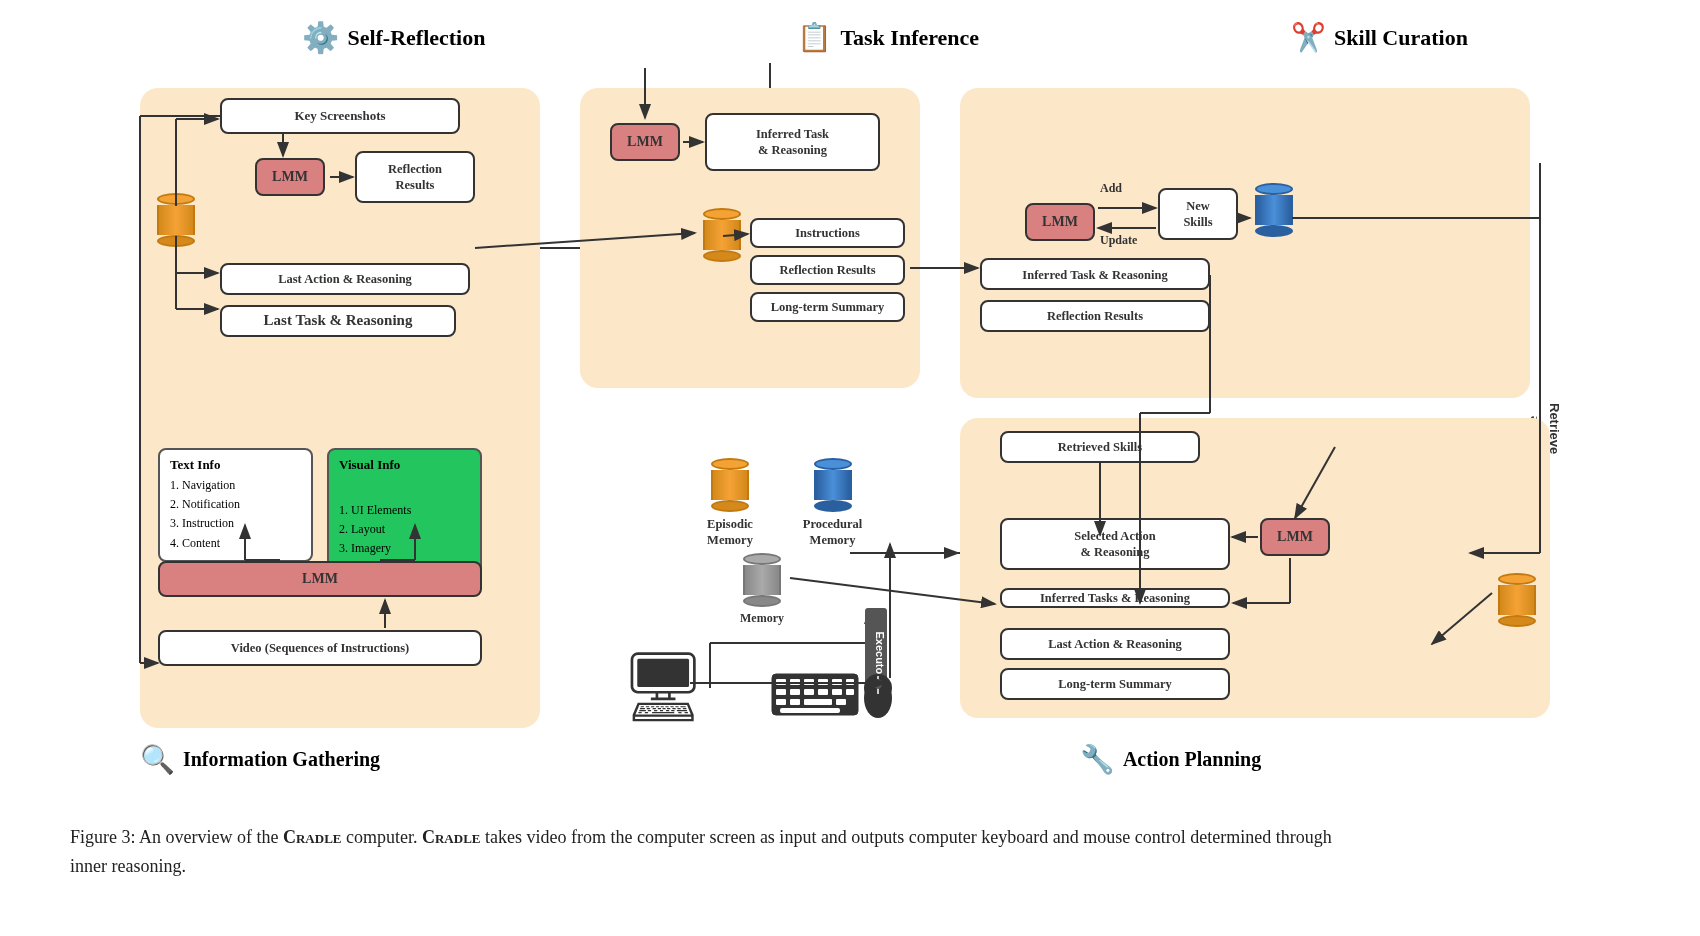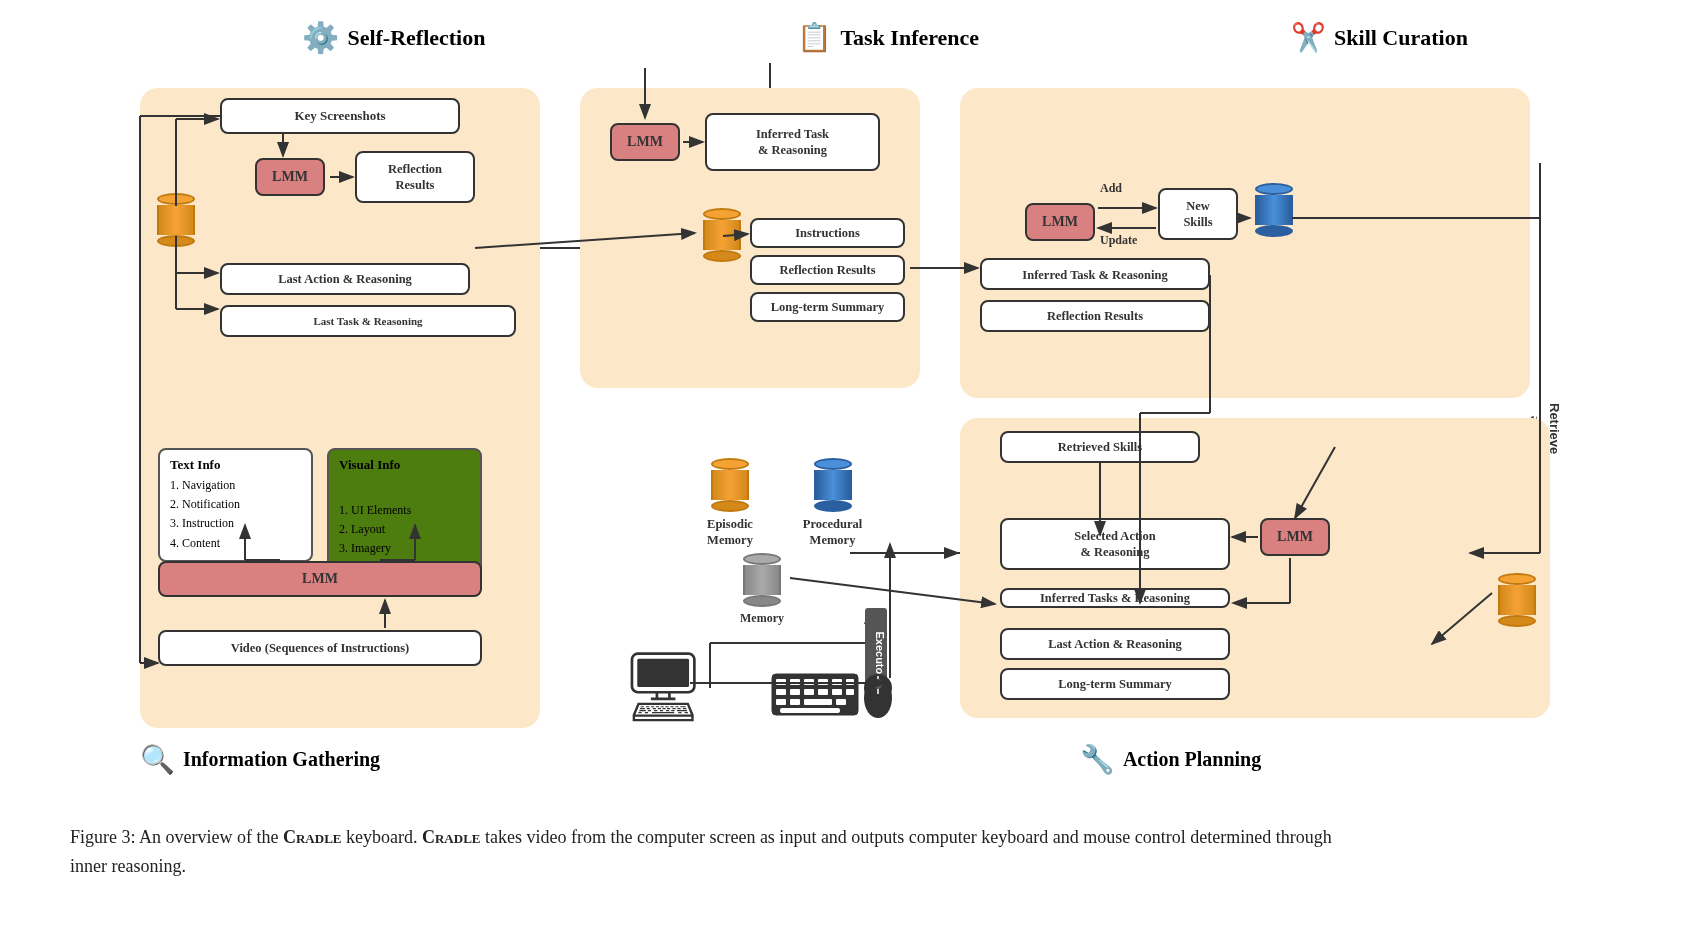--- a/index.html
+++ b/index.html
@@ -234,30 +234,30 @@
     <div class="abs-db db-icon db-orange" style="left:64px; top:130px;">
       <div class="db-top"></div>
       <div class="db-body"></div>
       <div class="db-bottom"></div>
     </div>
 
     <div class="abs-box" style="left:130px; top:200px; width:250px; height:32px; font-size:12.5px;">
       <span>Last Action &amp; Reasoning</span>
     </div>
 
-    <div class="abs-box" style="left:130px; top:242px; width:296px; height:32px; font-size:11px;">
+    <div class="abs-box" style="left:130px; top:242px; width:236px; height:32px; font-size:15px;">
       <span>Last Task &amp; Reasoning</span>
     </div>
 
     <div style="position:absolute; left:68px; top:385px; width:155px; border:2px solid #555; border-radius:8px; background:#fff; padding:7px 10px;">
       <div style="font-weight:bold; font-size:13px; margin-bottom:3px;">Text Info</div>
       <div style="font-size:12px; line-height:1.6;">1. Navigation<br>2. Notification<br>3. Instruction<br>4. Content</div>
     </div>
 
-    <div style="position:absolute; left:237px; top:385px; width:155px; border:2px solid #555; border-radius:8px; background:#4d7c0f; padding:7px 10px;">
+    <div style="position:absolute; left:237px; top:385px; width:155px; border:2px solid #555; border-radius:8px; background:#22c55e; padding:7px 10px;">
       <div style="font-weight:bold; font-size:13px; margin-bottom:3px;">Visual Info</div>
       <div style="font-size:12px; line-height:1.6;margin-top:28px;">1. UI Elements<br>2. Layout<br>3. Imagery<br>4. Animations</div>
     </div>
 
     <div class="abs-box abs-pink" style="left:68px; top:498px; width:324px; height:36px; font-size:14px; font-weight:bold;">
       <span>LMM</span>
     </div>
 
     <div class="abs-box" style="left:68px; top:567px; width:324px; height:36px; font-size:12.5px;">
       <span>Video (Sequences of Instructions)</span>
@@ -499,15 +499,15 @@
 
       <line x1="190" y1="497" x2="155" y2="497" stroke="#333" stroke-width="2"></line>
       <line x1="155" y1="497" x2="155" y2="462" stroke="#333" stroke-width="2" marker-end="url(#arr)"></line>
       <line x1="290" y1="497" x2="325" y2="497" stroke="#333" stroke-width="2"></line>
       <line x1="325" y1="497" x2="325" y2="462" stroke="#333" stroke-width="2" marker-end="url(#arr)"></line>
     </svg>
 
   </div>
 
   <div class="caption">
-    <span>Figure 3: An overview of the </span><span class="caption-title">Cradle</span><span> keyboard. </span><span class="caption-title">Cradle</span><span> takes video from the computer screen as input and outputs computer keyboard and mouse control determined through inner reasoning.</span>
+    <span>Figure 3: An overview of the </span><span class="caption-title">Cradle</span><span> computer. </span><span class="caption-title">Cradle</span><span> takes video from the computer screen as input and outputs computer keyboard and mouse control determined through inner reasoning.</span>
   </div>
 </div>
 
 </body></html>

